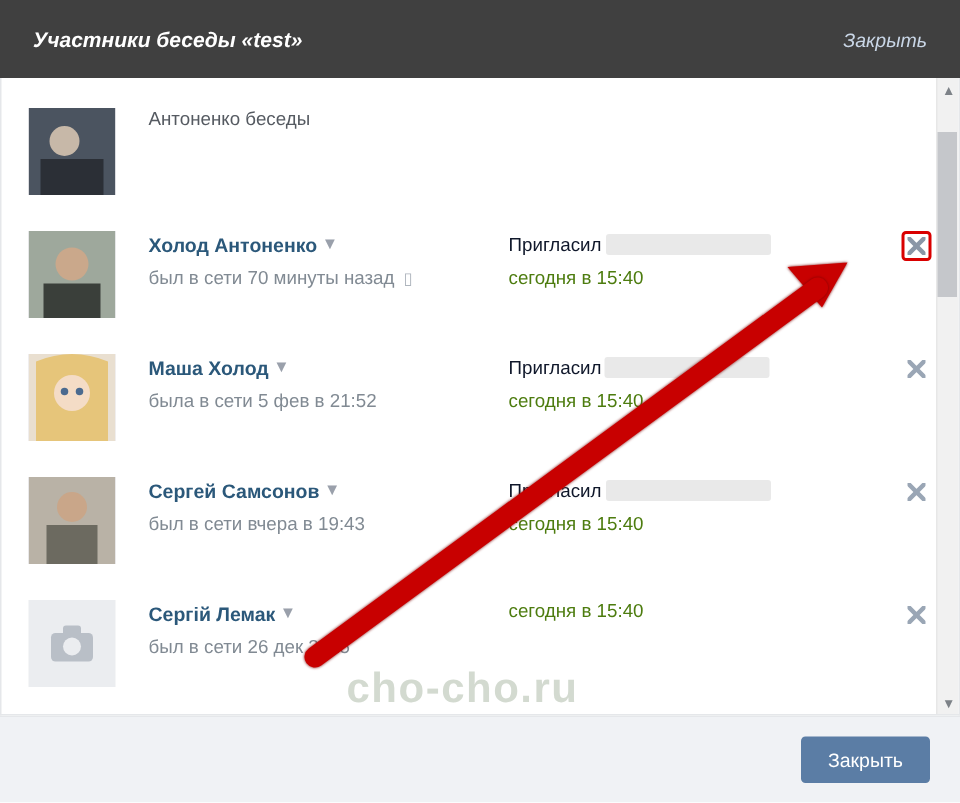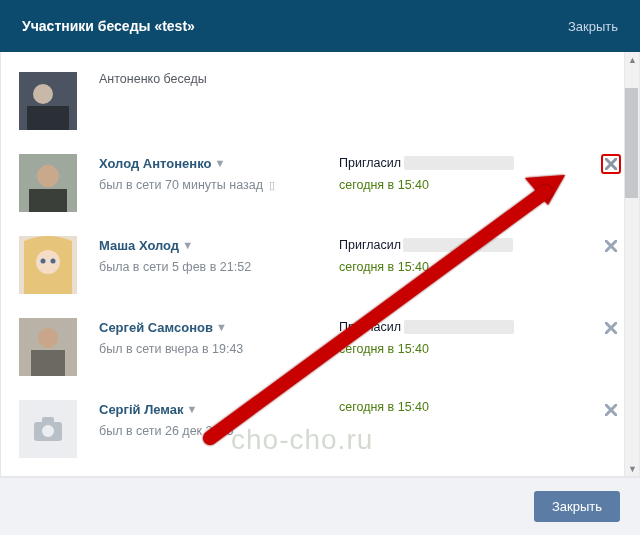--- a/index.html
+++ b/index.html
@@ -13,27 +13,28 @@
     position: relative;
   }
   .modal {
     width: 640px;
     height: 535px;
     display: flex;
     flex-direction: column;
     position: relative;
   }
   .header {
-    background: #0c4a6e;
+    background: #404040;
     color: #fff;
     height: 52px;
     display: flex;
     align-items: center;
     justify-content: space-between;
     padding: 0 22px;
+    font-style: italic;
   }
   .header-title {
     font-size: 14px;
     font-weight: bold;
   }
   .header-close {
     color: #c9d6e6;
     cursor: pointer;
     font-size: 13px;
   }
@@ -181,25 +182,25 @@
     background: #c5c7cb;
   }
   .scroll-arrow {
     position: absolute;
     left: 0; width: 15px; height: 15px;
     display: flex; align-items:center; justify-content:center;
     font-size: 9px; color: #7d8288;
   }
   .wm {
     position: absolute;
-    left: 230px; top: 372px;
+    left: 230px; top: 391px;
     font-size: 28px;
     color: rgba(130,150,120,0.35);
     pointer-events: none;
-    font-weight: 400;
+    font-weight: 700;
     letter-spacing: 1px;
   }
   .arrow-overlay {
     position: absolute;
     pointer-events: none;
     left: 0; top: 0;
     width: 640px; height: 535px;
   }
   .hide-scroll::-webkit-scrollbar { display:none; }
   .hide-scroll { scrollbar-width: none; }

